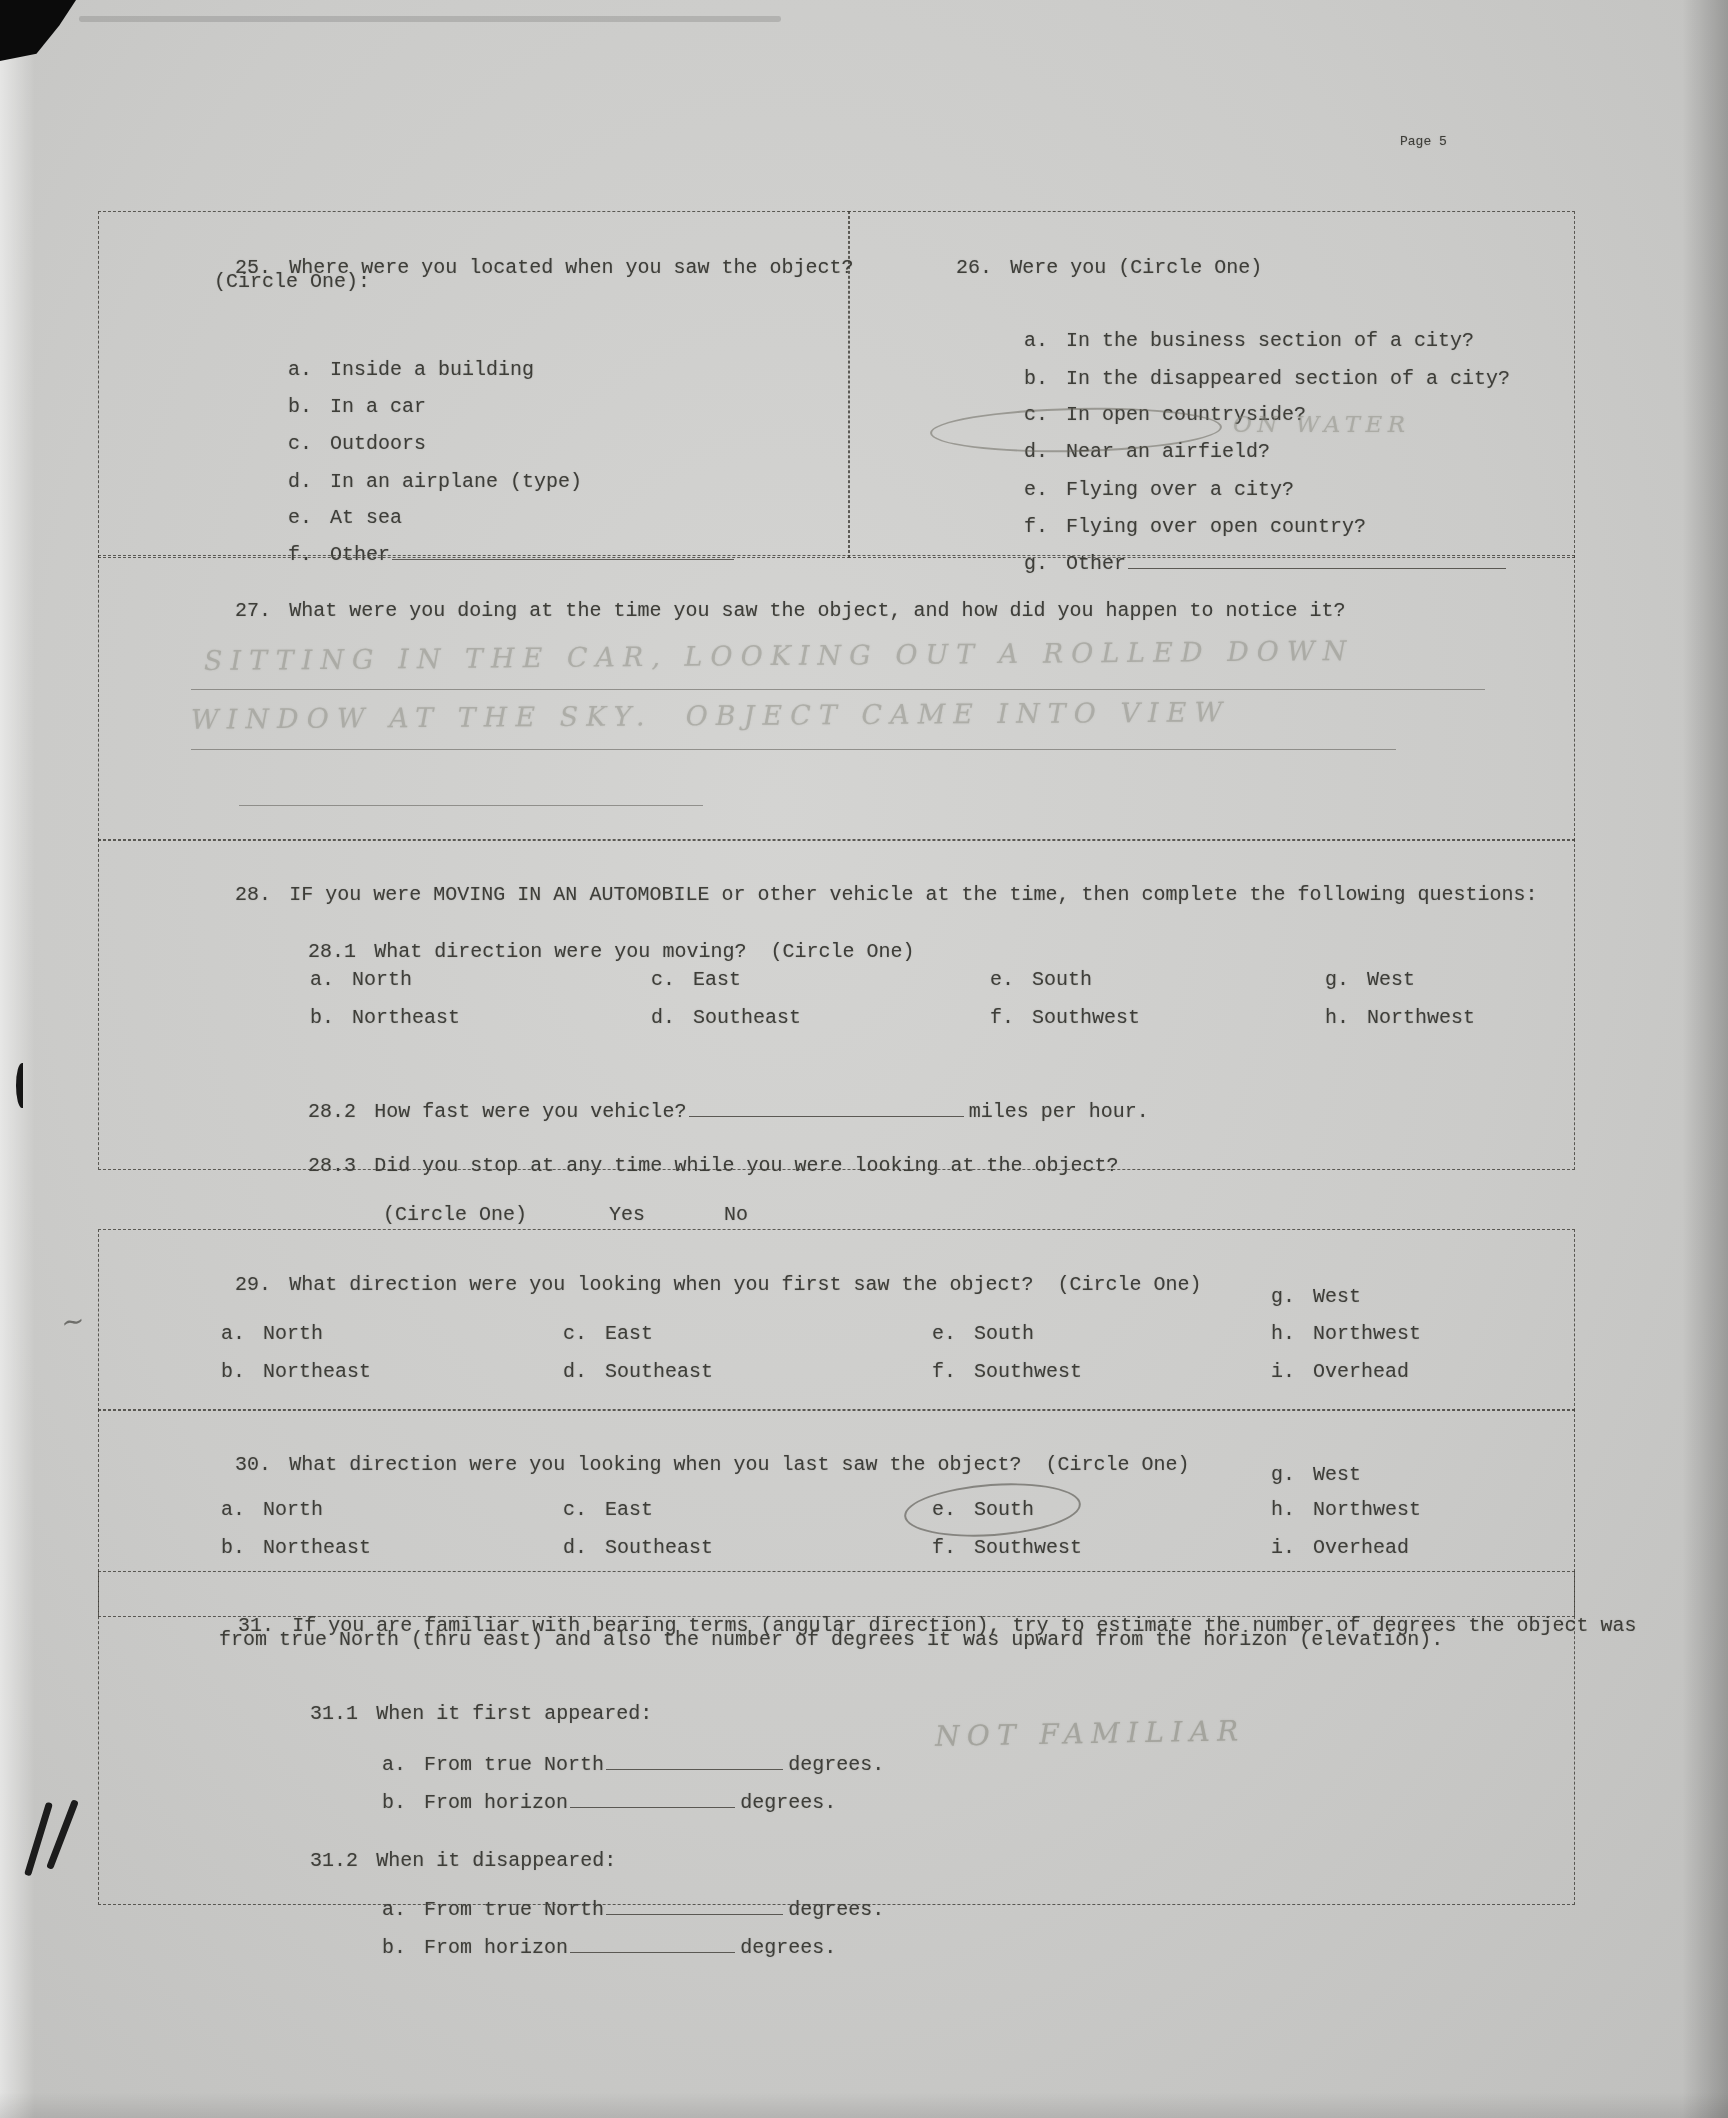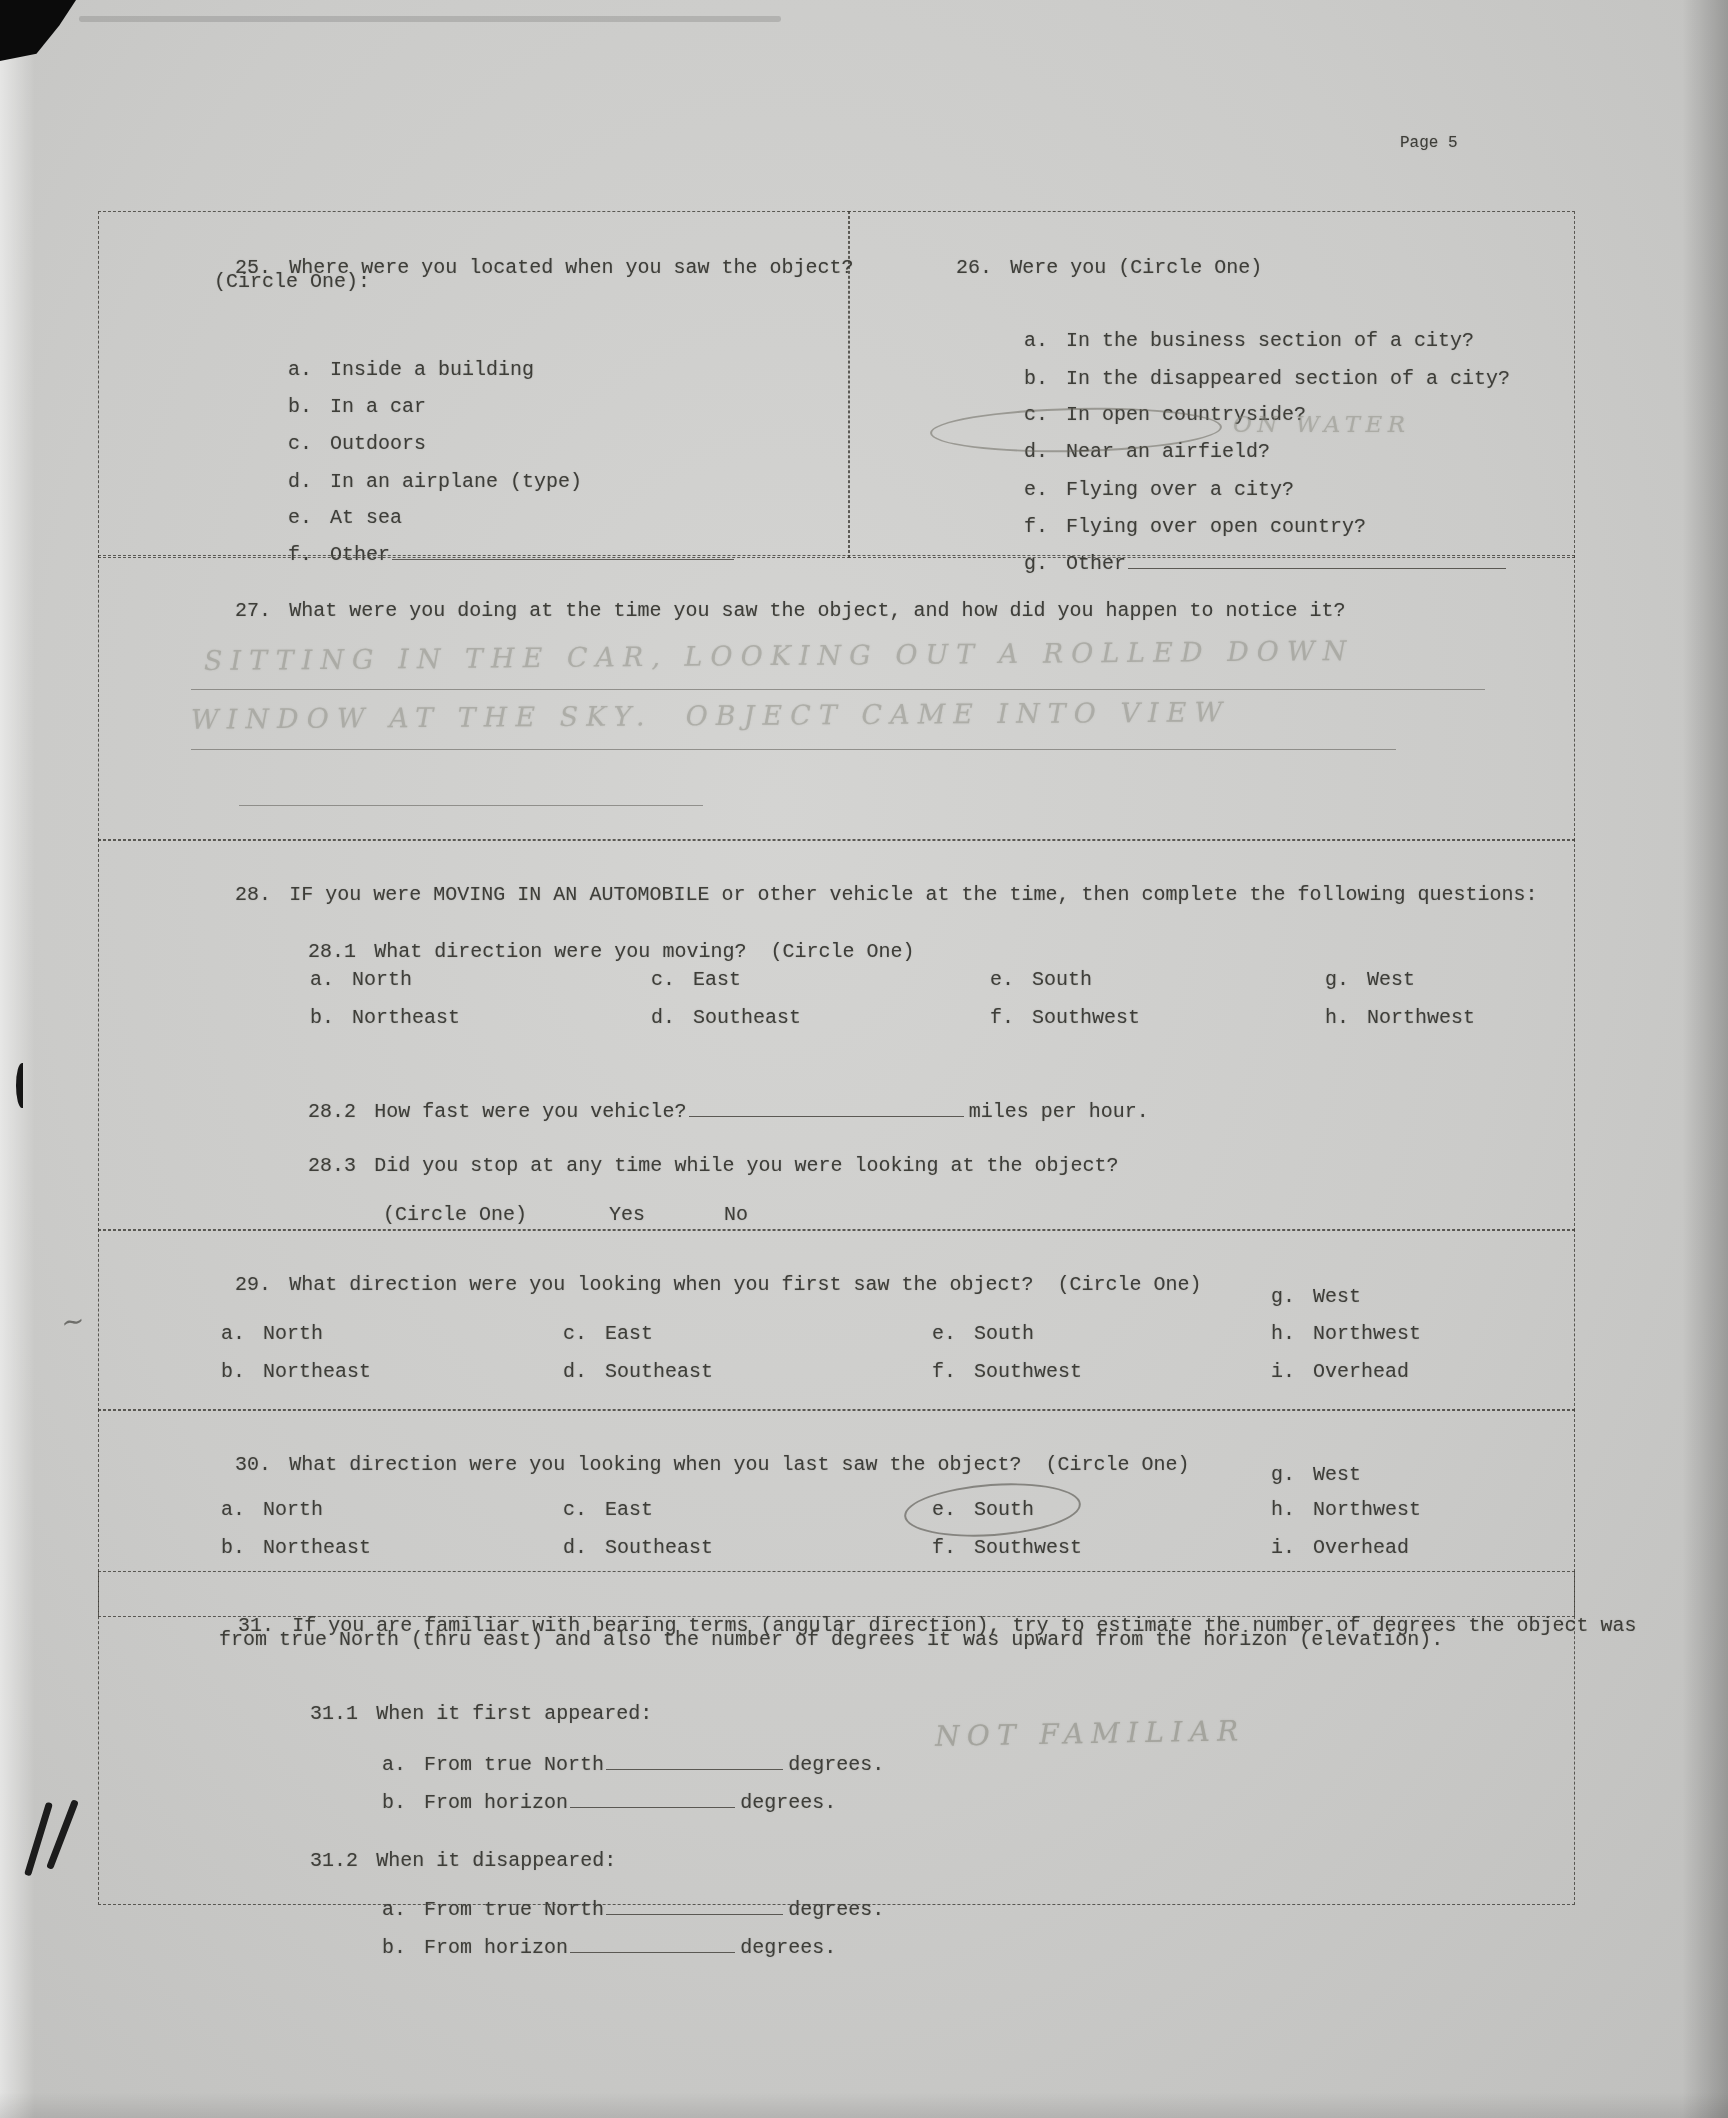--- a/index.html
+++ b/index.html
@@ -62,21 +62,21 @@
   <div class="edge-left"></div>
   <div class="edge-right"></div>
   <div class="edge-bottom"></div>
   <div class="corner-black"></div>
   <div class="top-streak"></div>
   <div class="left-paren-mark"></div>
   <div class="slash s1"></div>
   <div class="slash s2"></div>
   <div class="tilde-mark">~</div>
 
-  <div class="typed" style="left:1400px; top:135px; font-size:16px;">Page 5</div>
+  <div class="typed" style="left:1400px; top:135px; font-size:13px;">Page 5</div>
 
   <section class="fbox" style="left:98px; top:211px; width:752px; height:347px;padding-left:28px;">
     <div class="typed" style="left:64px; top:23px;">
       <span class="num">25.</span><span class="txt">Where were you located when you saw the object?</span>
     </div>
     <div class="typed" style="left:115px; top:59px;">(Circle One):</div>
     <div class="typed opt" style="left:117px; top:125px;">
       <span class="letter">a.</span><span class="lbl">Inside a building</span>
     </div>
     <div class="typed opt" style="left:117px; top:162px;">
@@ -129,21 +129,21 @@
     <div class="typed" style="left:64px; top:22px;">
       <span class="num">27.</span><span class="txt">What were you doing at the time you saw the object, and how did you happen to notice it?</span>
     </div>
     <div class="hand faint" style="left:105px; top:84px; font-size:27px; letter-spacing:8px; transform:rotate(-0.5deg);">SITTING IN THE CAR, LOOKING OUT A ROLLED DOWN</div>
     <div class="rule light" style="left:92px; top:133px; width:1294px;"></div>
     <div class="hand faint" style="left:92px; top:144px; font-size:27px; letter-spacing:8px; transform:rotate(-0.4deg);">WINDOW AT THE SKY.  OBJECT CAME INTO VIEW</div>
     <div class="rule light" style="left:92px; top:193px; width:1205px;"></div>
     <div class="rule light" style="left:140px; top:249px; width:464px;"></div>
   </section>
 
-  <section class="fbox" style="left:98px; top:839px; width:1477px; height:392px;">
+  <section class="fbox" style="left:98px; top:839px; width:1477px; height:331px;">
     <div class="typed" style="left:64px; top:22px;">
       <span class="num">28.</span><span class="txt">IF you were MOVING IN AN AUTOMOBILE or other vehicle at the time, then complete the following questions:</span>
     </div>
     <div class="typed" style="left:137px; top:79px;">
       <span class="num">28.1</span><span class="txt">What direction were you moving?  (Circle One)</span>
     </div>
     <div class="typed opt" style="left:211px; top:129px;"><span class="letter">a.</span><span class="lbl">North</span></div>
     <div class="typed opt" style="left:552px; top:129px;"><span class="letter">c.</span><span class="lbl">East</span></div>
     <div class="typed opt" style="left:891px; top:129px;"><span class="letter">e.</span><span class="lbl">South</span></div>
     <div class="typed opt" style="left:1226px; top:129px;"><span class="letter">g.</span><span class="lbl">West</span></div>

